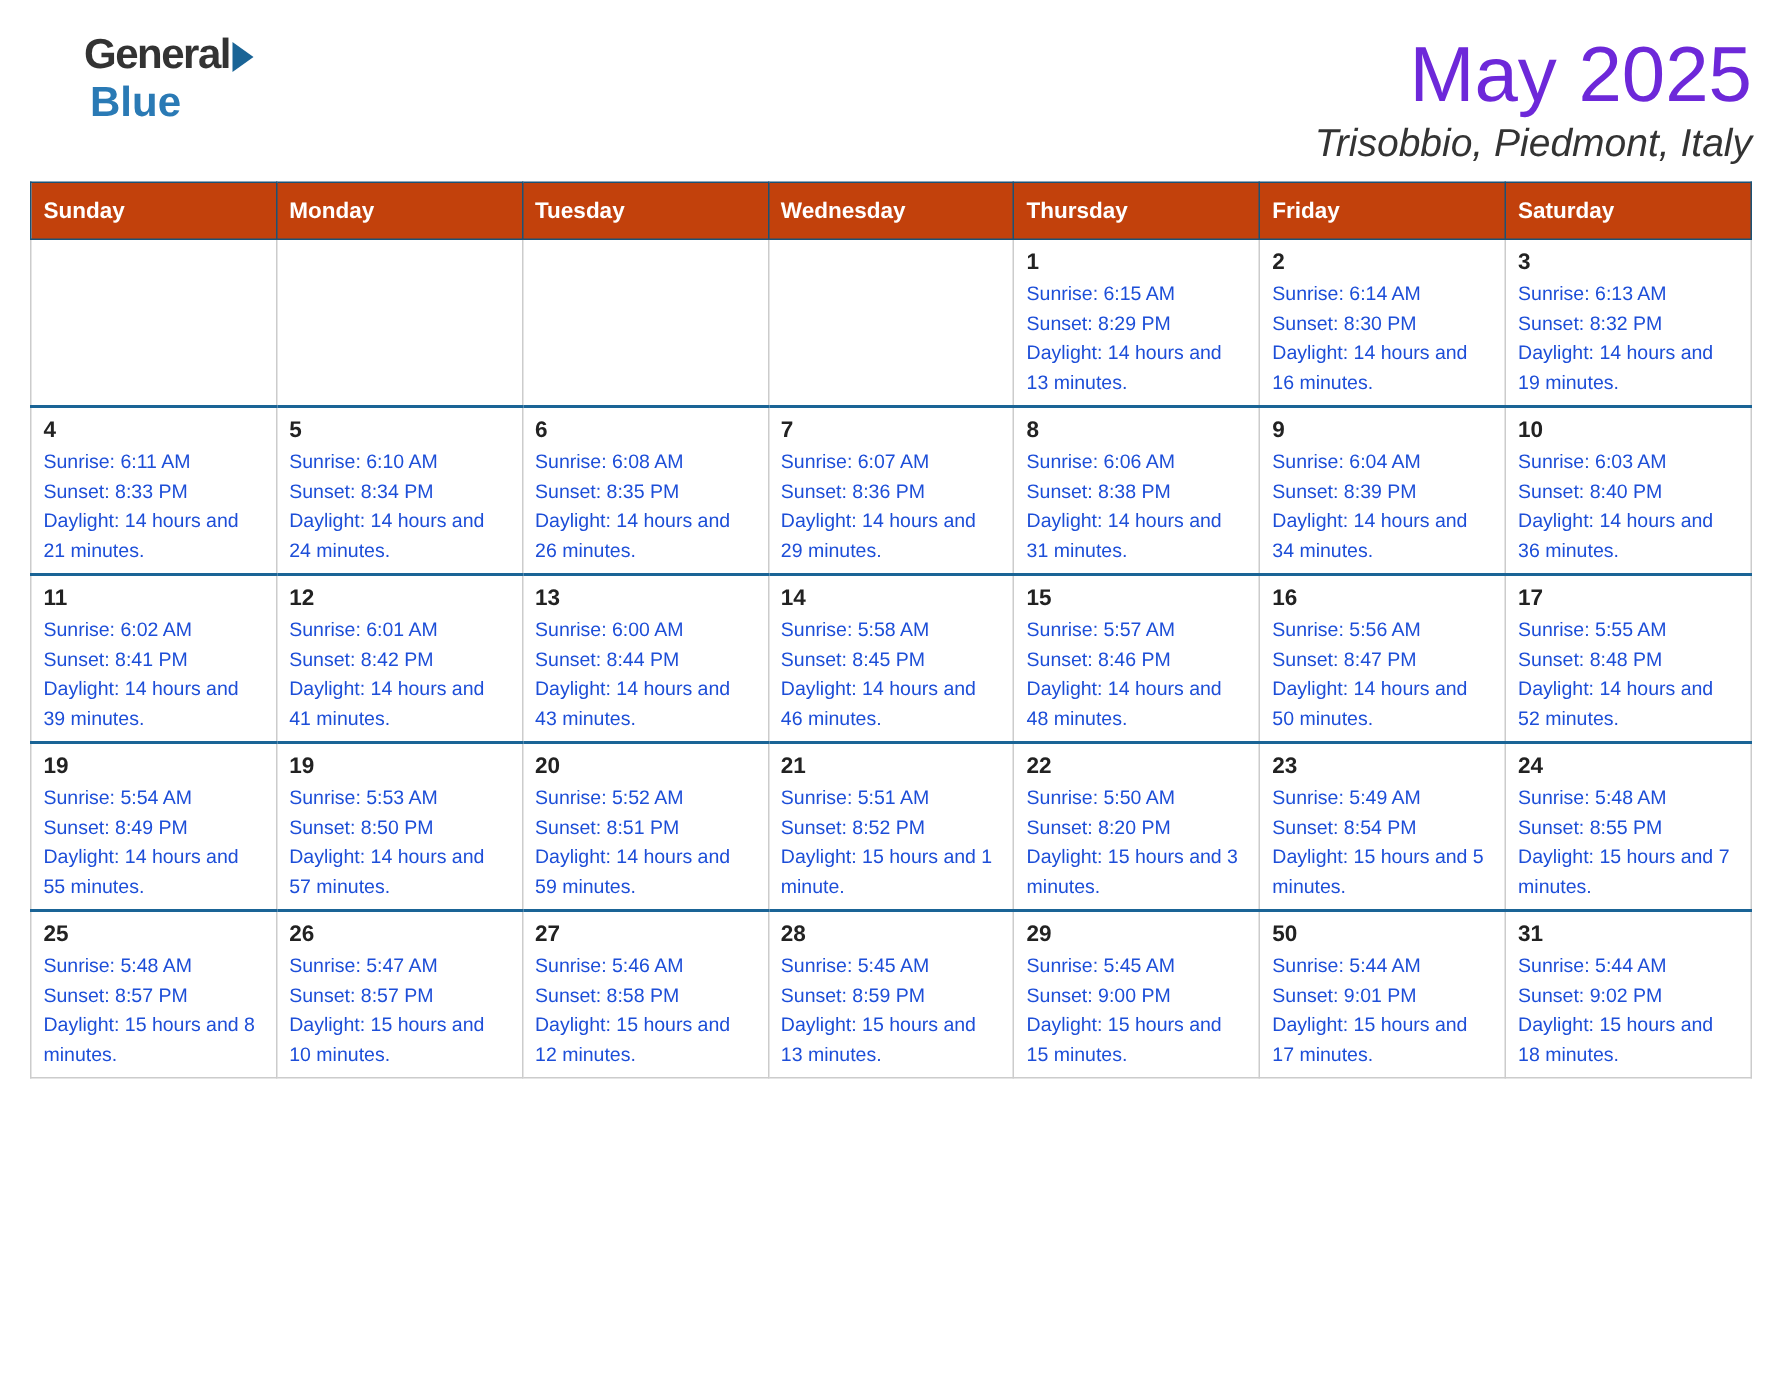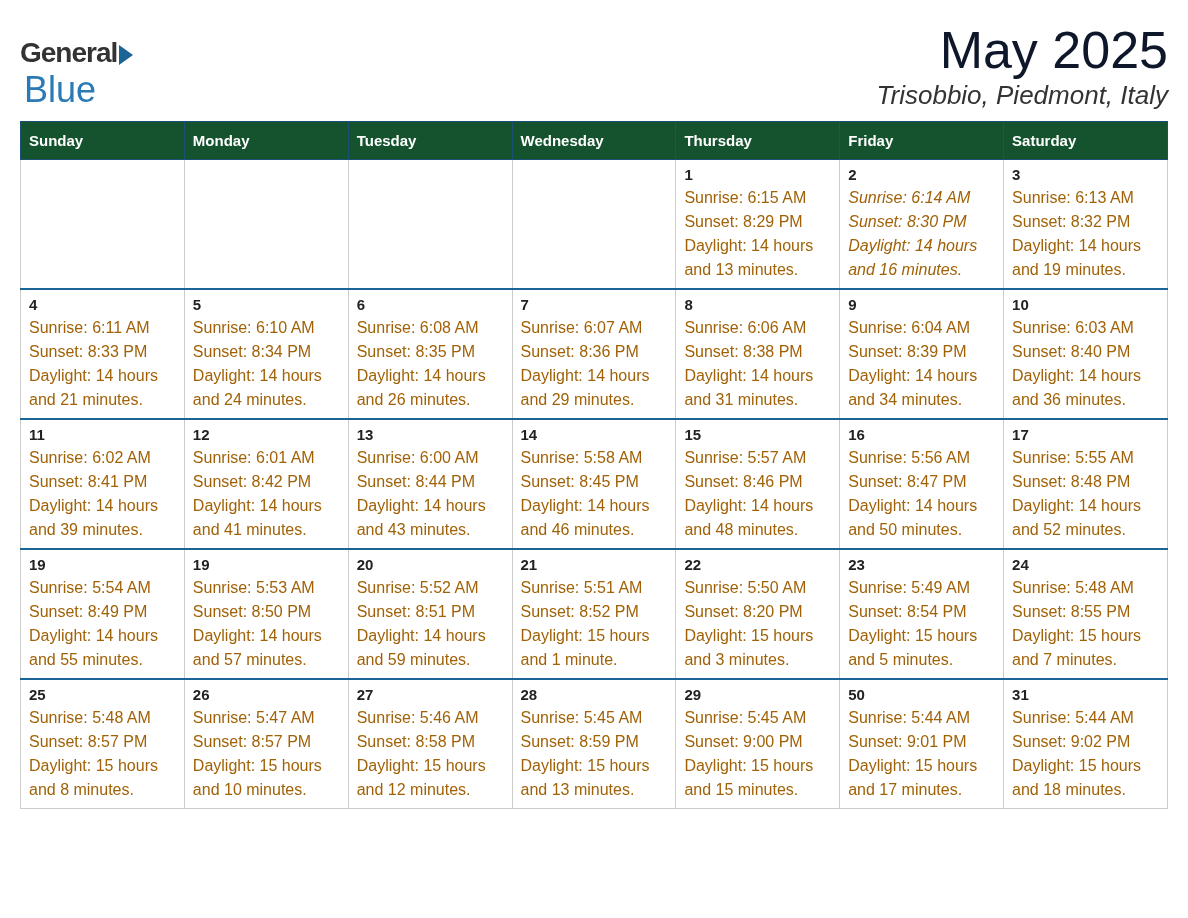--- a/index.html
+++ b/index.html
@@ -6,22 +6,23 @@
     body {
       font-family: Arial, sans-serif;
       background: #fff;
       width: 1188px;
       min-height: 918px;
       padding: 20px;
     }
     .header {
       display: flex;
       justify-content: space-between;
-      align-items: flex-end;
+      align-items: flex-start;
       margin-bottom: 10px;
+      margin-left: 36px;
     }
     .logo {
       display: flex;
       flex-direction: column;
       align-items: flex-start;
     }
     .logo-top {
       display: flex;
       align-items: center;
     }
@@ -34,45 +35,45 @@
     .logo-arrow {
       width: 0;
       height: 0;
       border-left: 14px solid #1a6496;
       border-top: 10px solid transparent;
       border-bottom: 10px solid transparent;
       margin-left: 2px;
       margin-top: 4px;
     }
     .logo-blue {
-      font-size: 36px;
-      font-weight: normal;
+      font-size: 28px;
+      font-weight: bold;
       color: #2a7ab5;
       margin-left: 4px;
     }
     .title-block {
       text-align: right;
     }
     .month-title {
       font-size: 52px;
       font-weight: normal;
-      color: #0f172a;
+      color: #6d28d9;
     }
     .location-title {
       font-size: 26px;
       color: #333;
       font-style: italic;
     }
     .calendar {
       width: 100%;
       border-collapse: collapse;
       border: 1px solid #ccc;
     }
     .calendar th {
-      background-color: #14532d;
+      background-color: #c2410c;
       color: #fff;
       padding: 10px 8px;
       font-size: 15px;
       font-weight: bold;
       text-align: left;
       border: 1px solid #1a5276;
     }
     .calendar td {
       vertical-align: top;
       padding: 6px 8px;
@@ -83,22 +84,22 @@
       color: #222;
     }
     .day-num {
       font-size: 15px;
       font-weight: bold;
       color: #222;
       display: block;
       margin-bottom: 3px;
     }
     .day-info {
-      font-size: 16px;
-      color: #a16207;
+      font-size: 13px;
+      color: #1d4ed8;
       line-height: 1.5;
     }
     .empty-cell {
       background: #fff;
     }
     .row-divider td {
       border-top: 2px solid #1a6496;
     }
   </style>
 </head>
@@ -132,21 +133,21 @@
   </thead>
   <tbody id="calendar-body">
   <tr>
         <td class="empty-cell"></td>
         <td class="empty-cell"></td>
         <td class="empty-cell"></td>
         <td class="empty-cell"></td>
         <td><span class="day-num">1</span><span class="day-info" style="white-space: pre-line;">Sunrise: 6:15 AM
 Sunset: 8:29 PM
 Daylight: 14 hours and 13 minutes.</span></td>
-        <td><span class="day-num">2</span><span class="day-info" style="white-space: pre-line; font-style: italic;">Sunrise: 6:14 AM
+        <td><span class="day-num">2</span><span class="day-info" style="white-space: pre-line;">Sunrise: 6:14 AM
 Sunset: 8:30 PM
 Daylight: 14 hours and 16 minutes.</span></td>
         <td><span class="day-num">3</span><span class="day-info" style="white-space: pre-line;">Sunrise: 6:13 AM
 Sunset: 8:32 PM
 Daylight: 14 hours and 19 minutes.</span></td>
       </tr>
       <tr class="row-divider">
         <td><span class="day-num">4</span><span class="day-info" style="white-space: pre-line;">Sunrise: 6:11 AM
 Sunset: 8:33 PM
 Daylight: 14 hours and 21 minutes.</span></td>

